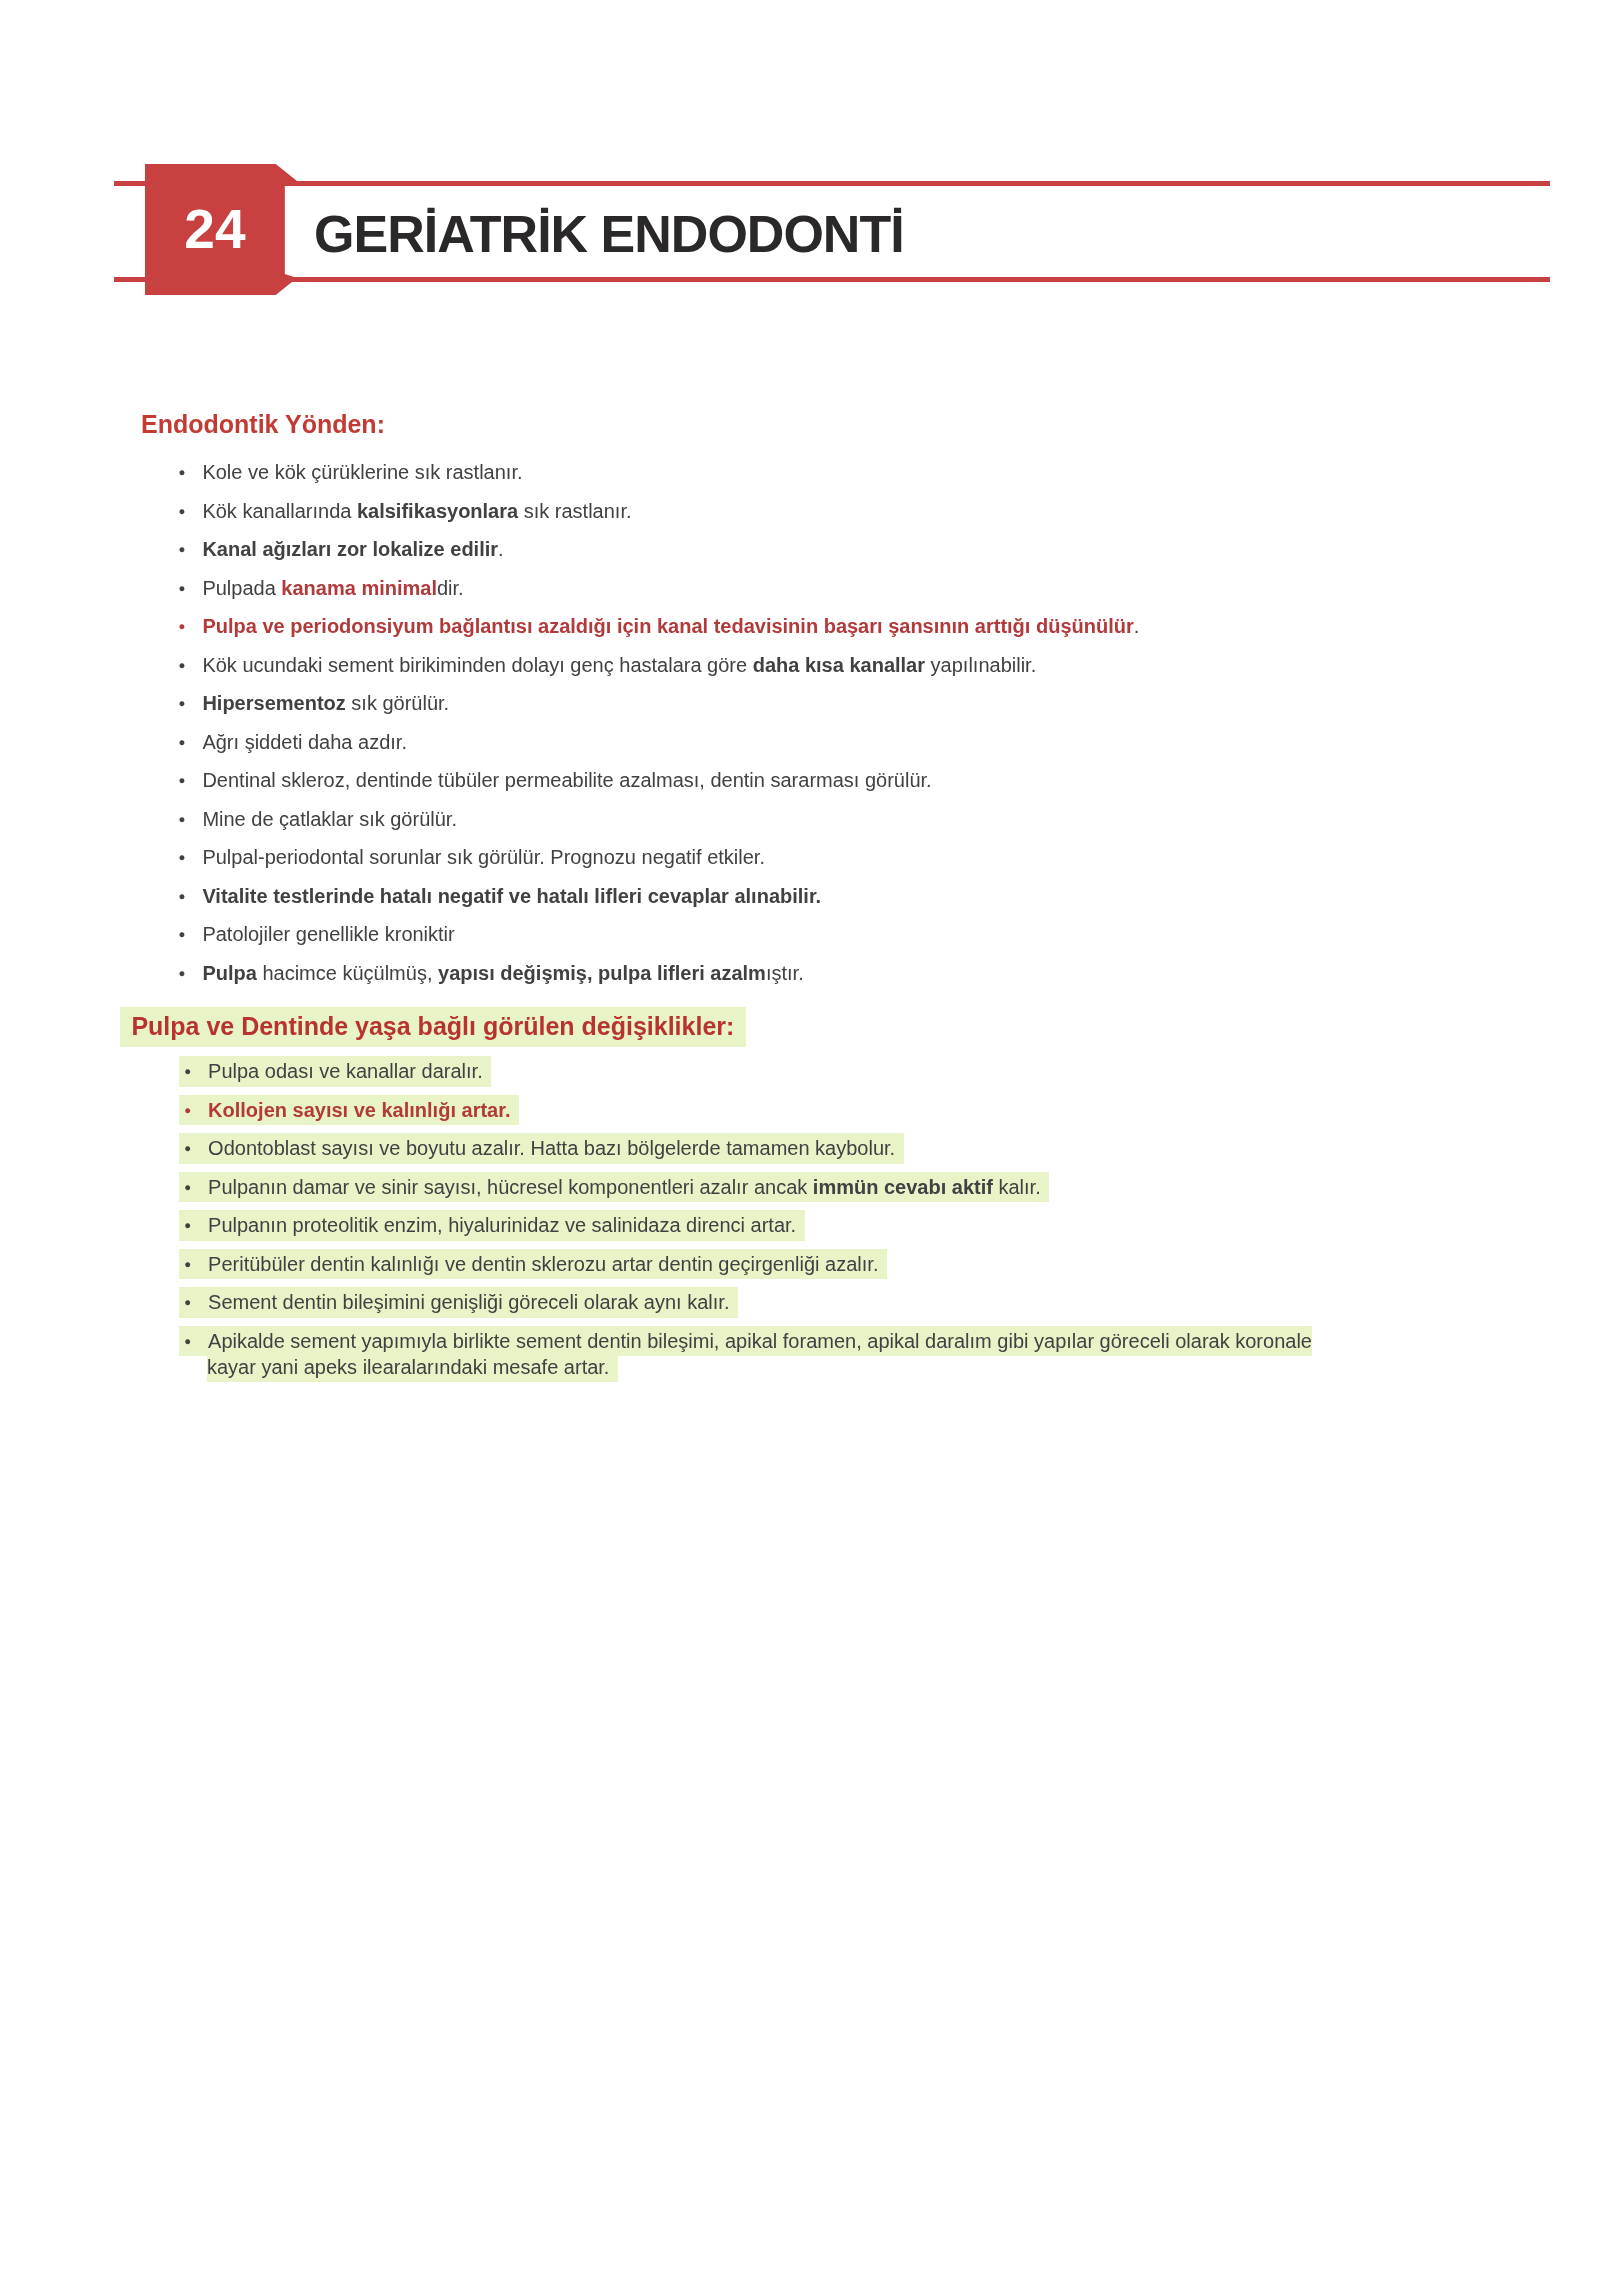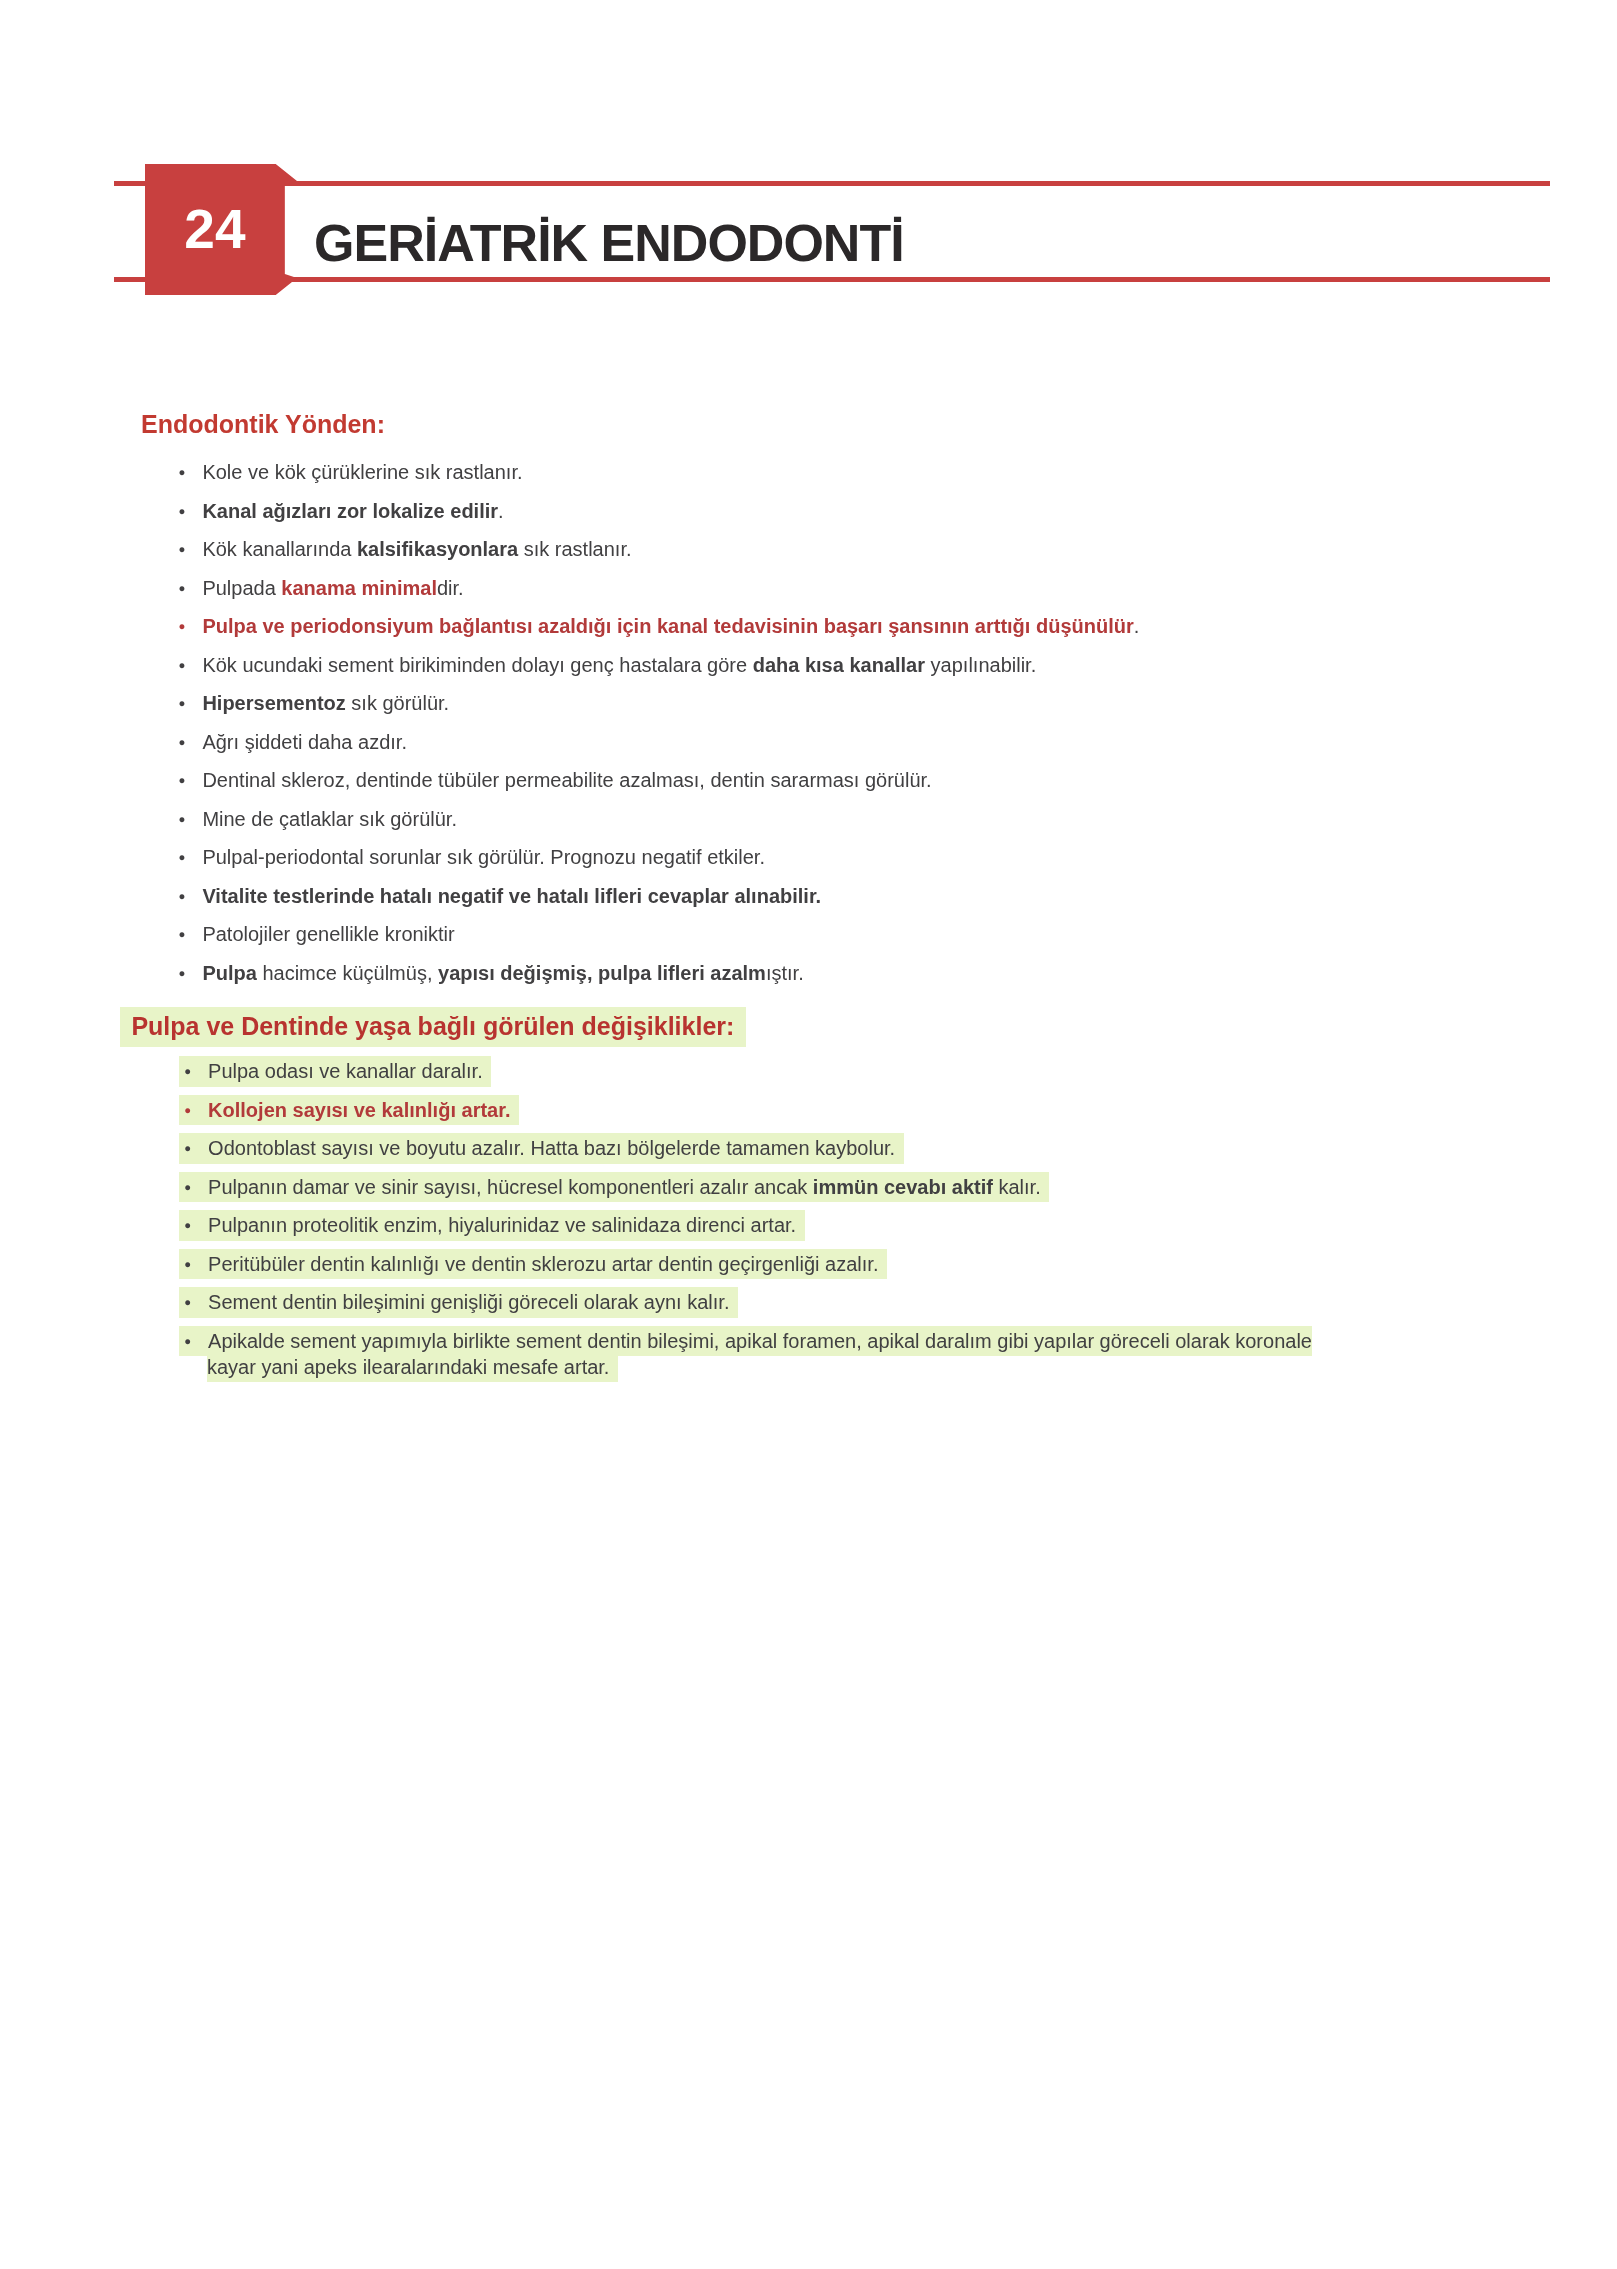--- a/index.html
+++ b/index.html
@@ -9,21 +9,21 @@
     --red:#c8403f; --redhead:#c23a31; --redtext:#b23a3a; --body:#414042;
     --title:#2b2829; --hl:#e8f4c8; --orange:#e8722e; --dark:#414042;
   }
   
   .rule{position:absolute;left:114px;width:1436px;height:4.8px;background:var(--red);}
   #rule-top{top:181px;} #rule-bottom{top:277px;}
   #chapter-box{position:absolute;left:145px;top:164px;width:152px;height:131px;background:var(--red);
     clip-path:polygon(0 0,86% 0,100% 13%,92% 16%,92% 84%,100% 87%,86% 100%,0 100%);}
   #chapter-num{position:absolute;left:0;top:0;width:92%;height:100%;display:flex;align-items:center;
     justify-content:center;color:#ffffff;font-size:55px;font-weight:bold;padding-bottom:1.9px;box-sizing:border-box;}
-  #page-title{position:absolute;left:314px;top:213px;font-size:52px;font-weight:bold;
+  #page-title{position:absolute;left:314px;top:204px;font-size:52px;font-weight:bold;
     color:var(--title);letter-spacing:-1px;white-space:nowrap;}
   
   #intro{position:absolute;left:133px;top:315px;width:1384px;font-size:20.4px;line-height:26px;color:var(--body);}
   
   .sec-heading{position:absolute;font-size:25px;font-weight:bold;color:var(--redhead);}
   #sec1-heading{left:141px;top:410px;}
   #sec2-heading{left:120px;top:1007px;color:#b8332f;}
   #sec2-heading .bg{background:var(--hl);padding:4.8px 11.4px 6.7px 11.4px;display:inline-block;}
   
   ul.blist{position:absolute;left:114px;width:1436px;margin:0;padding:0;list-style:none;}
@@ -57,22 +57,22 @@
     <div id="chapter-num">24</div>
   </div>
 
   <div id="page-title">GERİATRİK ENDODONTİ</div>
 
 
   <div id="sec1-heading" class="sec-heading">Endodontik Yönden:</div>
 
   <ul id="list1" class="blist">
       <li><span><span class="blt">●</span><span>Kole ve kök çürüklerine sık rastlanır.</span></span></li>
+      <li><span><span class="blt">●</span><span>Kök kanallarında </span><span class="b">kalsifikasyonlara</span><span> sık rastlanır.</span></span></li>
       <li><span><span class="blt">●</span><span class="b">Kanal ağızları zor lokalize edilir</span><span>.</span></span></li>
-      <li><span><span class="blt">●</span><span>Kök kanallarında </span><span class="b">kalsifikasyonlara</span><span> sık rastlanır.</span></span></li>
       <li><span><span class="blt">●</span><span>Pulpada </span><span class="b red">kanama minimal</span><span>dir.</span></span></li>
       <li><span><span class="blt red">●</span><span class="b red">Pulpa ve periodonsiyum bağlantısı azaldığı için kanal tedavisinin başarı şansının arttığı düşünülür</span><span>.</span></span></li>
       <li><span><span class="blt">●</span><span>Kök ucundaki sement birikiminden dolayı genç hastalara göre </span><span class="b">daha kısa kanallar</span><span> yapılınabilir.</span></span></li>
       <li><span><span class="blt">●</span><span class="b">Hipersementoz</span><span> sık görülür.</span></span></li>
       <li><span><span class="blt">●</span><span>Ağrı şiddeti daha azdır.</span></span></li>
       <li><span><span class="blt">●</span><span>Dentinal skleroz, dentinde tübüler permeabilite azalması, dentin sararması görülür.</span></span></li>
       <li><span><span class="blt">●</span><span>Mine de çatlaklar sık görülür.</span></span></li>
       <li><span><span class="blt">●</span><span>Pulpal-periodontal sorunlar sık görülür. Prognozu negatif etkiler.</span></span></li>
       <li><span><span class="blt">●</span><span class="b">Vitalite testlerinde hatalı negatif ve hatalı lifleri cevaplar alınabilir.</span></span></li>
       <li><span><span class="blt">●</span><span>Patolojiler genellikle kroniktir</span></span></li>

